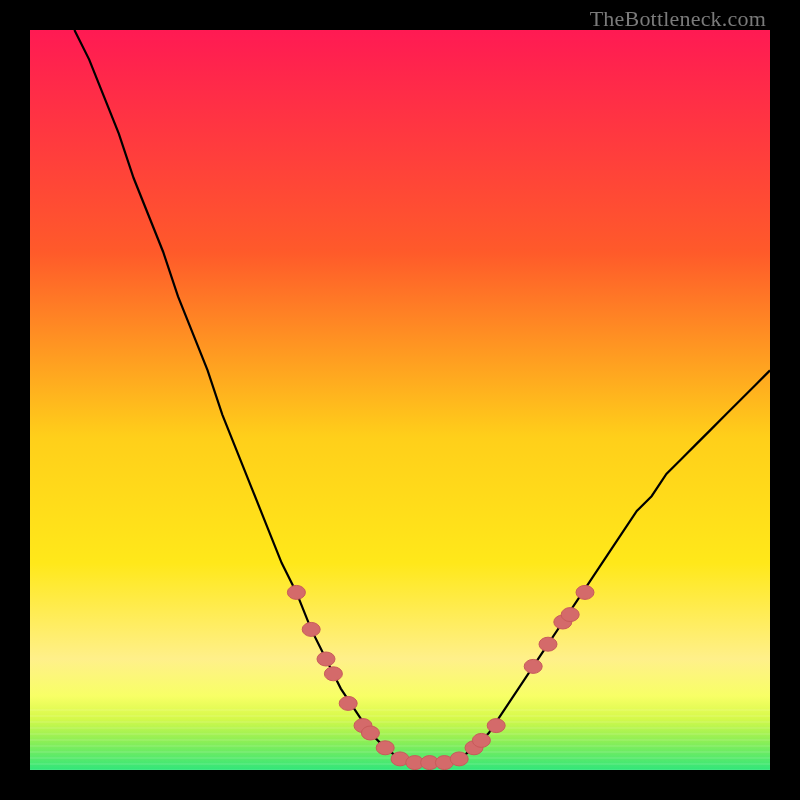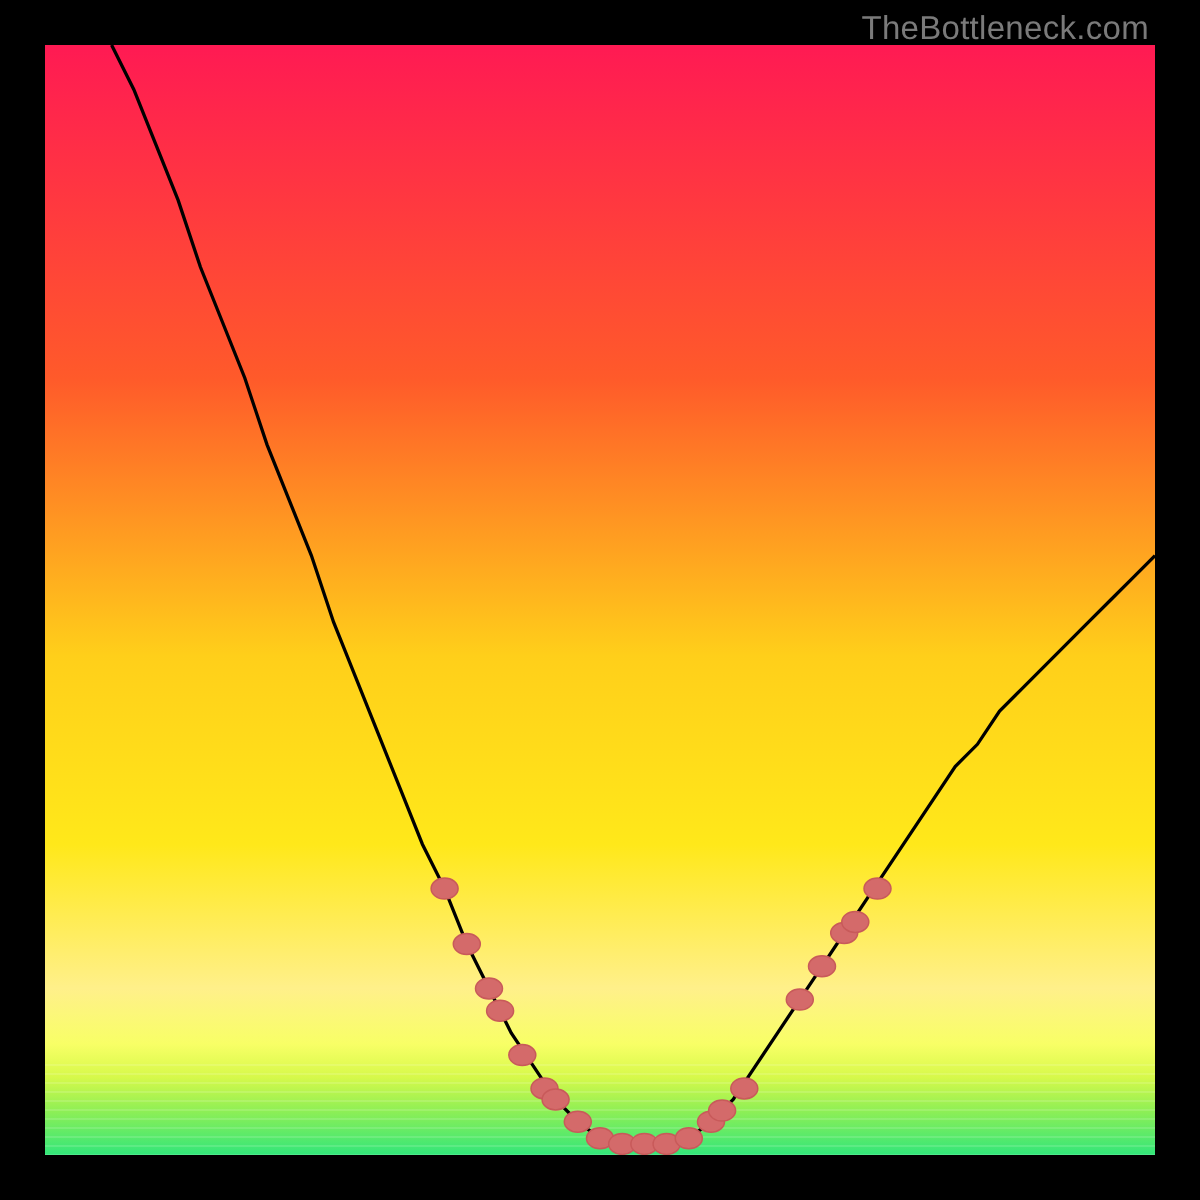--- a/index.html
+++ b/index.html
@@ -27,20 +27,21 @@
     height: 740px;
   }
   .watermark {
     position: absolute;
     top: 6px;
     right: 34px;
     color: #7a7a7a;
     font-size: 22px;
     font-weight: 400;
     letter-spacing: 0.2px;
+    font-family: Liberation Serif, serif;
   }
 </style>
 </head>
 <body>
 
 <div class="frame">
   <svg class="plot-area" viewBox="0 0 740 740">
     <defs>
       <linearGradient id="bg-grad" x1="0" y1="0" x2="0" y2="1">
         <stop offset="0%" stop-color="#ff1a53"></stop>

